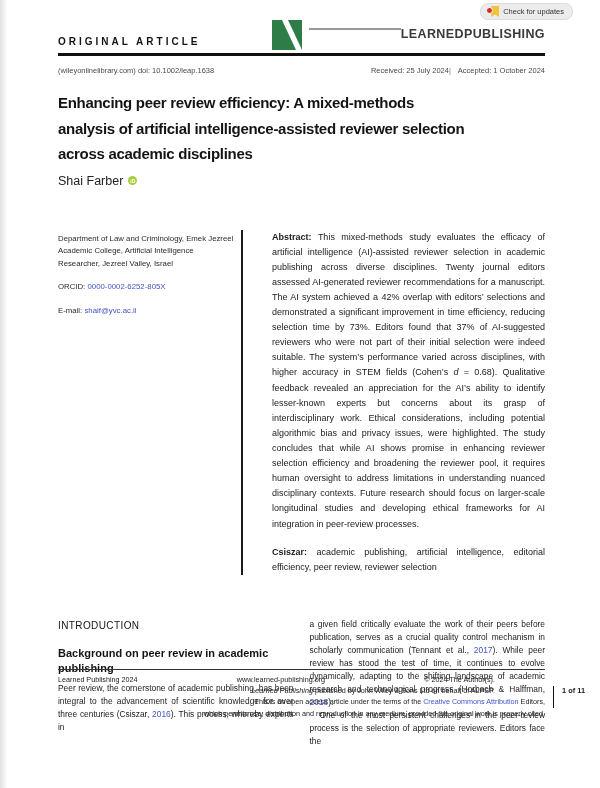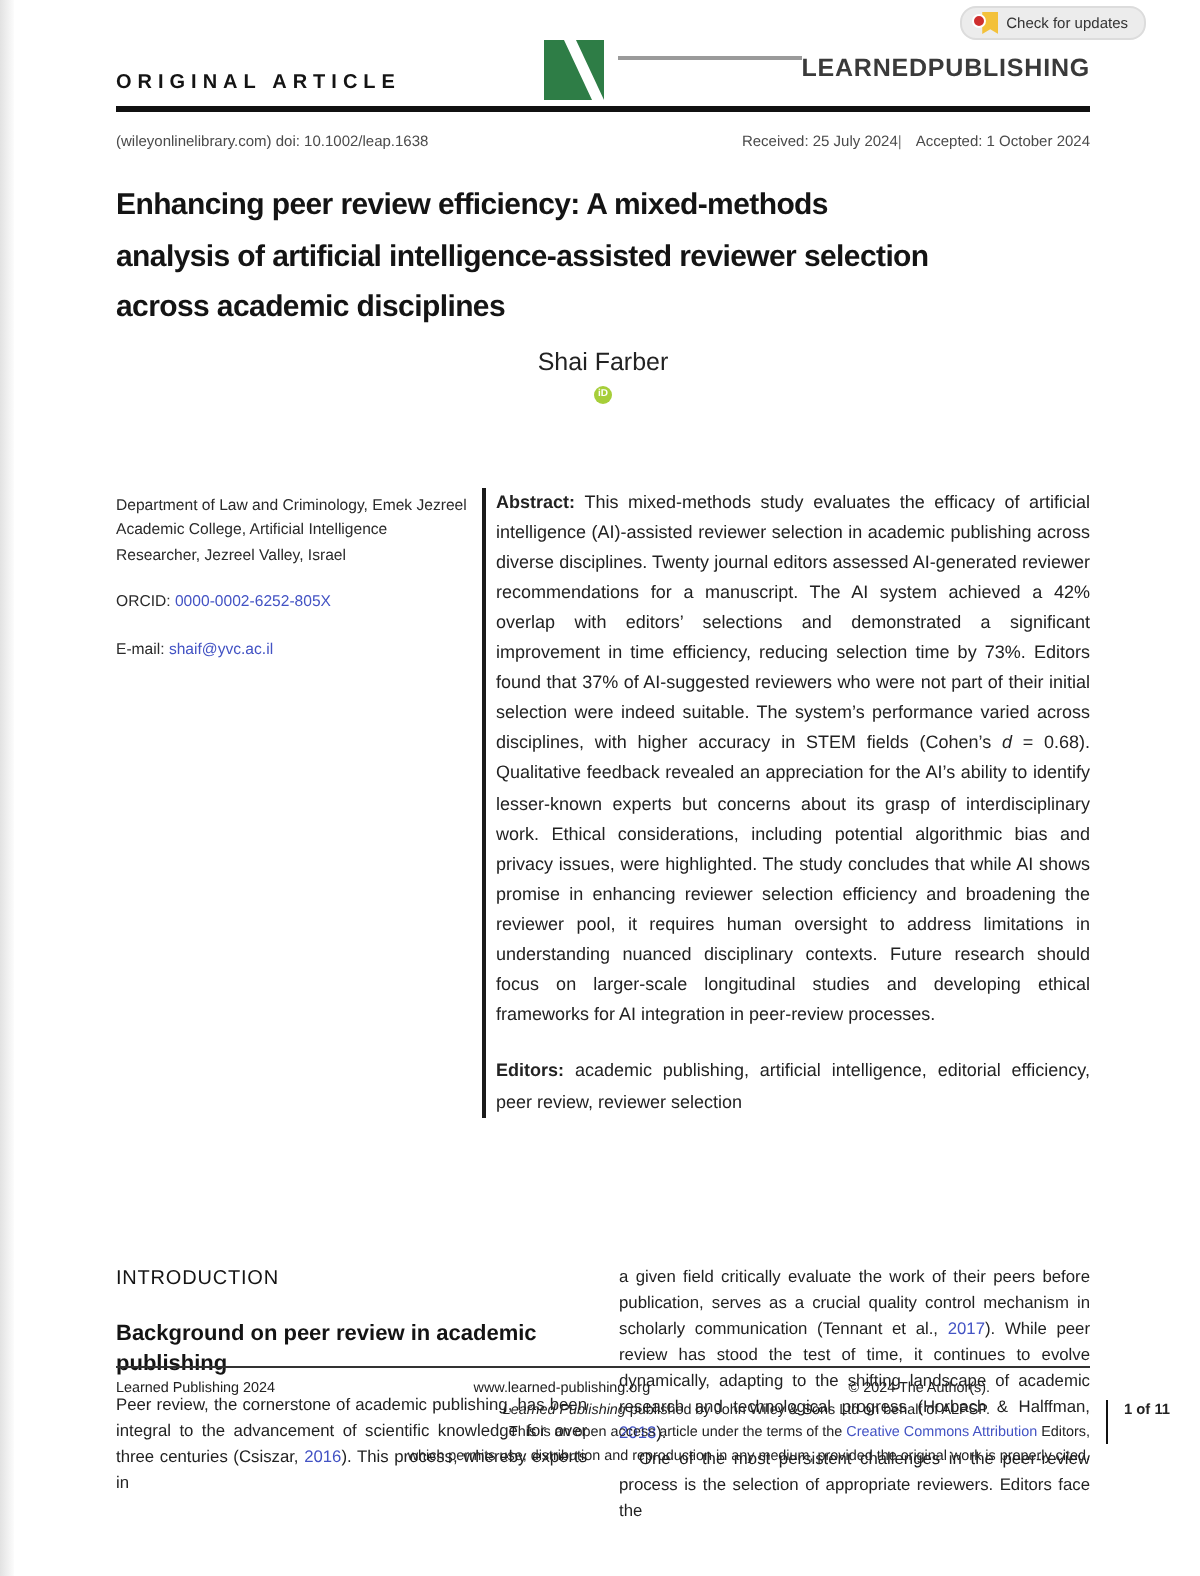--- a/index.html
+++ b/index.html
@@ -41,35 +41,35 @@
 
   
   .meta-row{display:flex;justify-content:space-between;font-size:7.5px;color:#4a4a4a;margin-top:10px;}
   .meta-right span{margin-left:0;text-align:center;}
   .meta-sep{margin:0 7px;color:#777;}
 
   
   .title-block{margin-top:15px;}
   .title-line{font-size:15px;font-weight:bold;color:#141414;letter-spacing:-0.3px;
     line-height:1.7;white-space:nowrap;}
-  .author-row{display:flex;align-items:center;gap:5px;margin-top:7px;flex-direction:column;}
+  .author-row{display:flex;align-items:center;gap:5px;margin-top:7px;}
   .author-name{font-size:12.5px;color:#222;}
   .orcid-icon{width:9px;height:9px;border-radius:50%;background:var(--orcid-green);
     display:inline-flex;align-items:center;justify-content:center;color:#fff;
     font-size:5px;font-weight:bold;cursor:pointer;}
 
   
   .columns{display:flex;margin-top:42px;min-height:352px;align-items:flex-start;}
   .col-left{width:177px;flex:0 0 177px;font-size:7.8px;line-height:1.62;color:#2a2a2a;padding-top:3px;}
   .aff-line{margin-bottom:10px;}
   .small-line{margin-top:11px;}
   .seg-link{color:var(--link-blue);cursor:pointer;}
   .seg-bold{font-weight:bold;}
   .seg-italic{font-style:italic;}
-  .col-right{flex:1;margin-left:6px;border-left:2px solid #1a1a1a;padding-left:5px;
+  .col-right{flex:1;margin-left:6px;border-left:2px solid #1a1a1a;padding-left:29px;
     font-size:9px;line-height:1.68;text-align:justify;color:#222;}
   .keywords-line{margin-top:13px;}
 
   
   .intro{display:flex;gap:16px;margin-top:36px;}
   .intro-col{flex:1;font-size:8.4px;line-height:1.55;text-align:justify;color:#222;}
   .intro-heading{font-size:10px;font-weight:normal;letter-spacing:.4px;color:#141414;
     margin-bottom:13px;text-align:left;}
   .intro-subheading{font-size:11px;font-weight:bold;line-height:1.32;color:#141414;
     margin-bottom:7px;text-align:left;}
@@ -138,21 +138,21 @@
   </div>
 
   <div class="columns">
     <div class="col-left">
       <div class="aff-line">Department of Law and Criminology, Emek Jezreel Academic College, Artificial Intelligence Researcher, Jezreel Valley, Israel</div>
       <div class="small-line"><span>ORCID: </span><span class="seg-link">0000-0002-6252-805X</span></div>
       <div class="small-line"><span>E-mail: </span><span class="seg-link">shaif@yvc.ac.il</span></div>
     </div>
     <div class="col-right">
       <div class="abstract-para"><span class="seg-bold">Abstract: </span><span>This mixed-methods study evaluates the efficacy of artificial intelligence (AI)-assisted reviewer selection in academic publishing across diverse disciplines. Twenty journal editors assessed AI-generated reviewer recommendations for a manuscript. The AI system achieved a 42% overlap with editors’ selections and demonstrated a significant improvement in time efficiency, reducing selection time by 73%. Editors found that 37% of AI-suggested reviewers who were not part of their initial selection were indeed suitable. The system’s performance varied across disciplines, with higher accuracy in STEM fields (Cohen’s </span><span class="seg-italic">d</span><span> = 0.68). Qualitative feedback revealed an appreciation for the AI’s ability to identify lesser-known experts but concerns about its grasp of interdisciplinary work. Ethical considerations, including potential algorithmic bias and privacy issues, were highlighted. The study concludes that while AI shows promise in enhancing reviewer selection efficiency and broadening the reviewer pool, it requires human oversight to address limitations in understanding nuanced disciplinary contexts. Future research should focus on larger-scale longitudinal studies and developing ethical frameworks for AI integration in peer-review processes.</span></div>
-      <div class="keywords-line"><span class="seg-bold">Editors: </span><span>academic publishing, artificial intelligence, editorial efficiency, peer review, reviewer selection</span></div>
+      <div class="keywords-line"><span class="seg-bold">Csiszar: </span><span>academic publishing, artificial intelligence, editorial efficiency, peer review, reviewer selection</span></div>
     </div>
   </div>
 
   <div class="intro">
     <div class="intro-col">
       <div class="intro-heading">INTRODUCTION</div>
       <div class="intro-subheading">Background on peer review in academic publishing</div>
       <div><span>Peer review, the cornerstone of academic publishing, has been integral to the advancement of scientific knowledge for over three centuries (Csiszar, </span><span class="seg-link">2016</span><span>). This process, whereby experts in</span></div>
     </div>
     <div class="intro-col">

